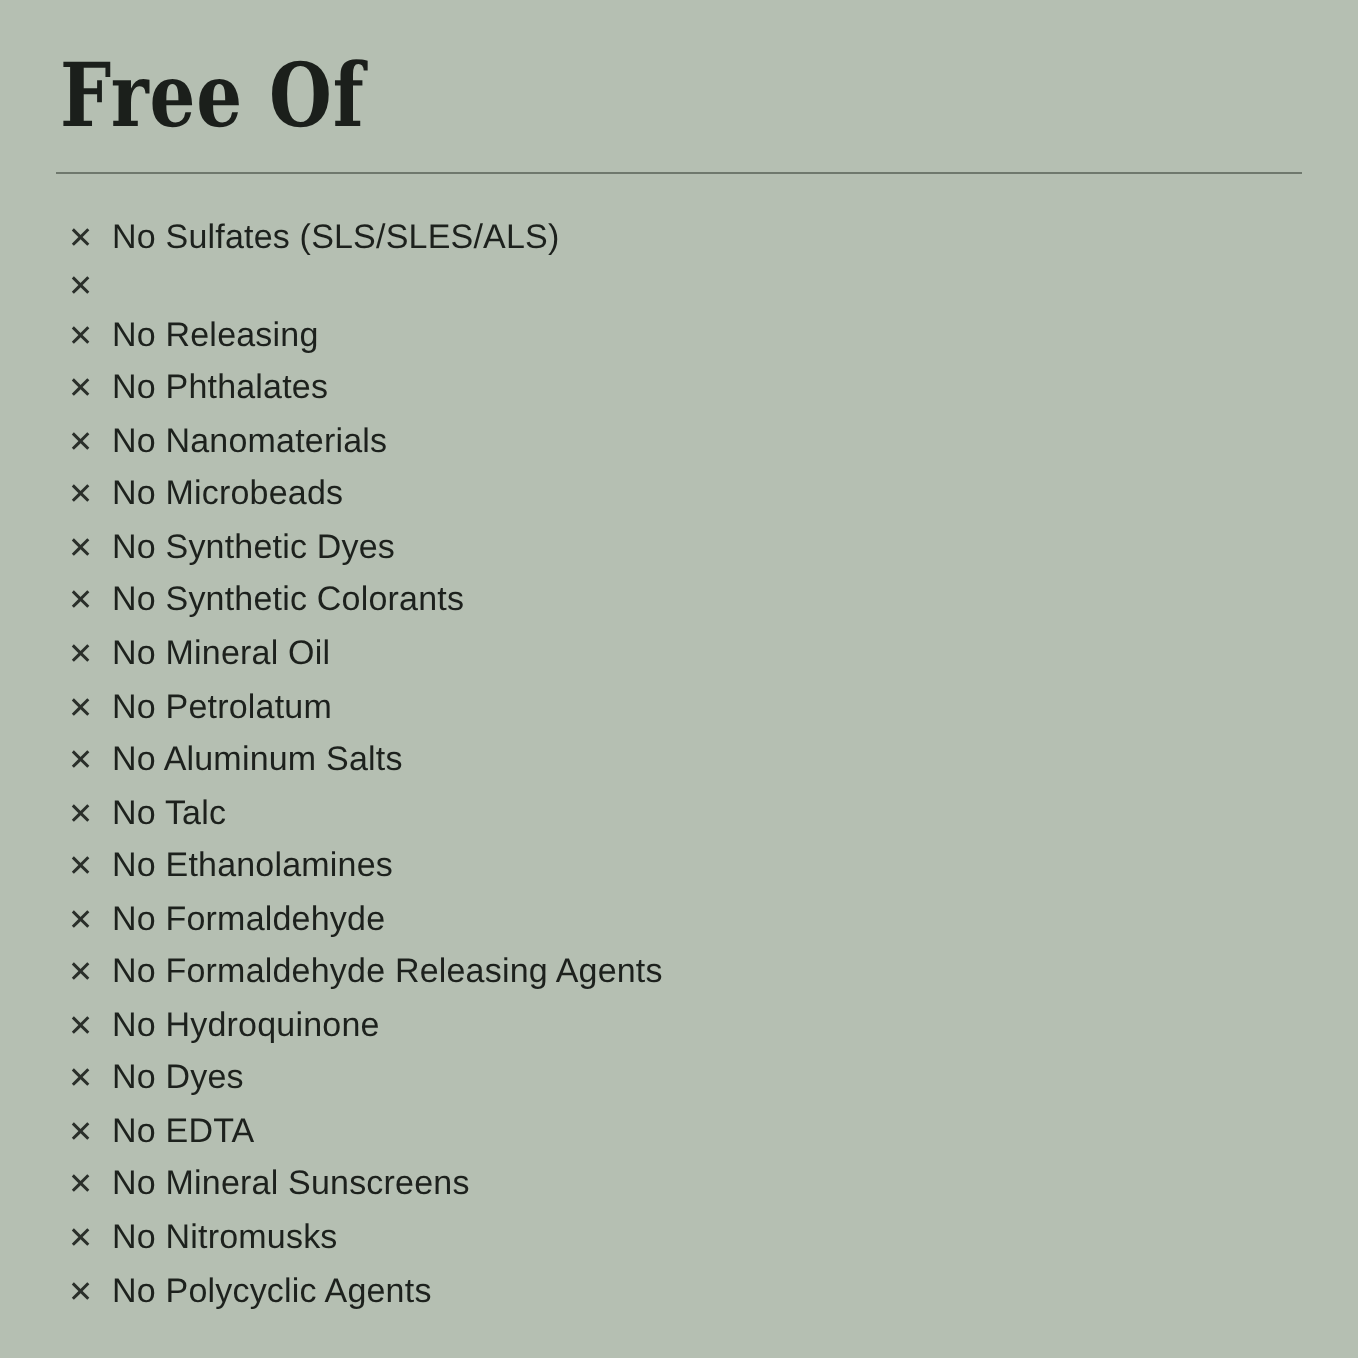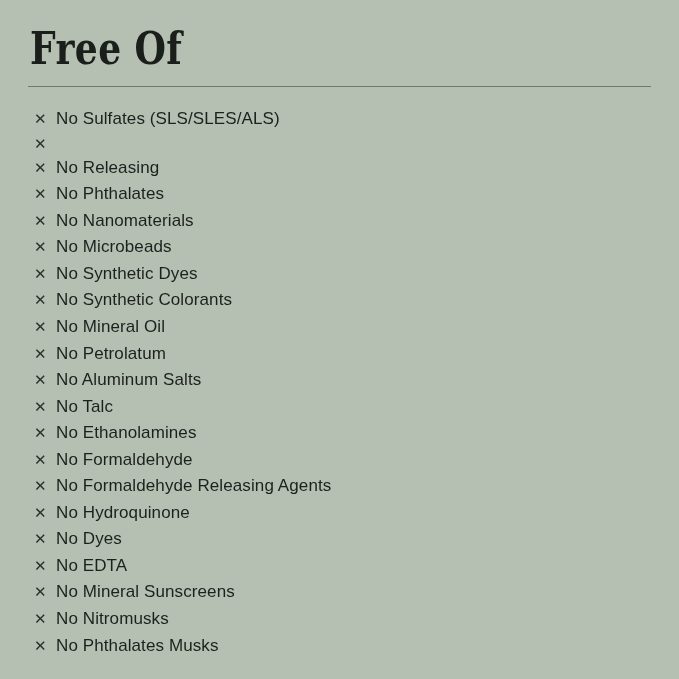--- a/index.html
+++ b/index.html
@@ -144,16 +144,16 @@
     <li class="list-item">
       <span class="x-icon">✕</span>
       <span class="item-label">No Mineral Sunscreens</span>
     </li>
     <li class="list-item">
       <span class="x-icon">✕</span>
       <span class="item-label">No Nitromusks</span>
     </li>
     <li class="list-item">
       <span class="x-icon">✕</span>
-      <span class="item-label">No Phthalates Musks</span>
+      <span class="item-label">No Polycyclic Agents</span>
     </li>
   </ul>
 </div>
 
 </body></html>

